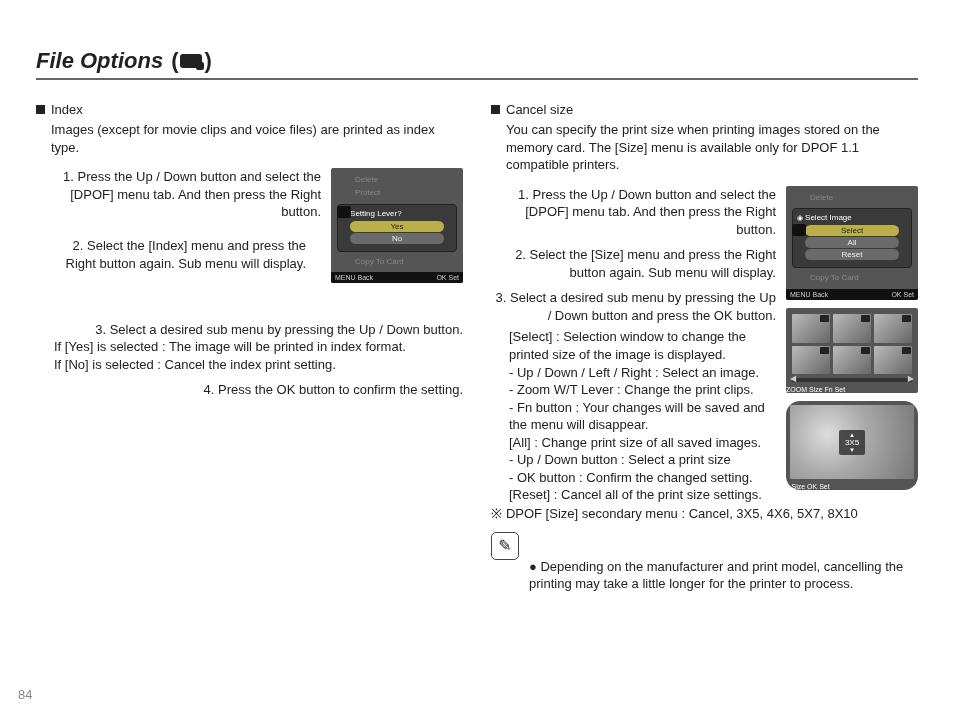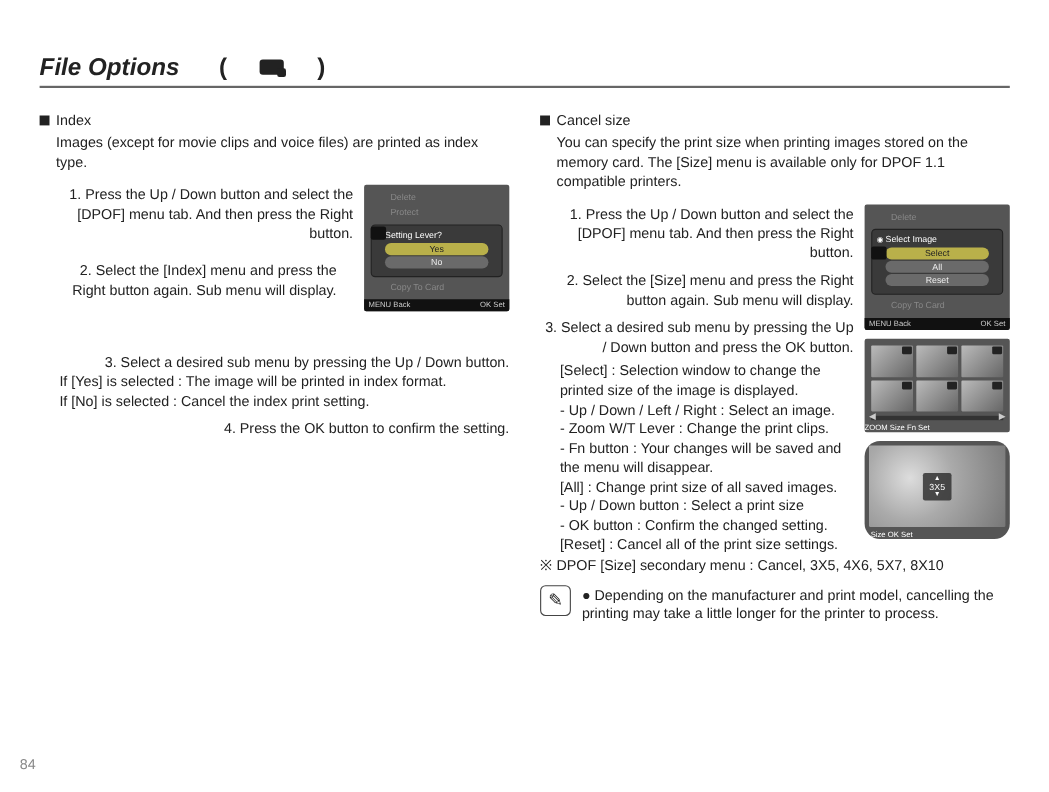--- a/index.html
+++ b/index.html
@@ -12,21 +12,20 @@
     padding: 48px 36px 20px 36px;
     position: relative;
     background: #fff;
   }
   .title-row {
     display: flex;
     align-items: center;
     border-bottom: 2px solid #666;
     padding-bottom: 4px;
     margin-bottom: 22px;
-    gap: 28px;
   }
   .title-text {
     font-size: 22px;
     font-weight: bold;
     font-style: italic;
     margin-right: 8px;
   }
   .title-paren { font-size: 22px; font-weight: bold; }
   .title-icon {
     display: inline-block;
@@ -293,20 +292,20 @@
         </div>
       </div>
     </div>
 
     <div style="">
       <span class="star">※</span><span>DPOF [Size] secondary menu : Cancel, 3X5, 4X6, 5X7, 8X10</span>
     </div>
 
     <div class="note-row">
       <div class="note-icon">✎</div>
-      <div style="flex:1; line-height:1.35;">
+      <div style="flex:1; line-height:1.35;margin-top:26px;">
         <span>● </span><span>Depending on the manufacturer and print model, cancelling the printing may take a little longer for the printer to process.</span>
       </div>
     </div>
   </div>
 </div>
 
 <div class="pagenum">84</div>
 
 </body></html>

